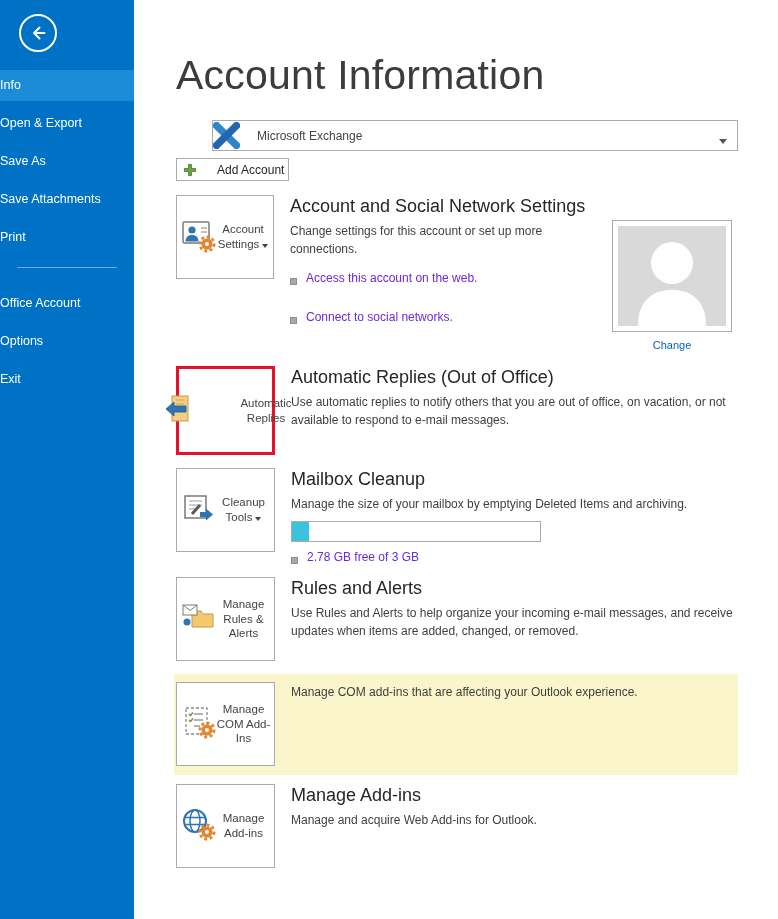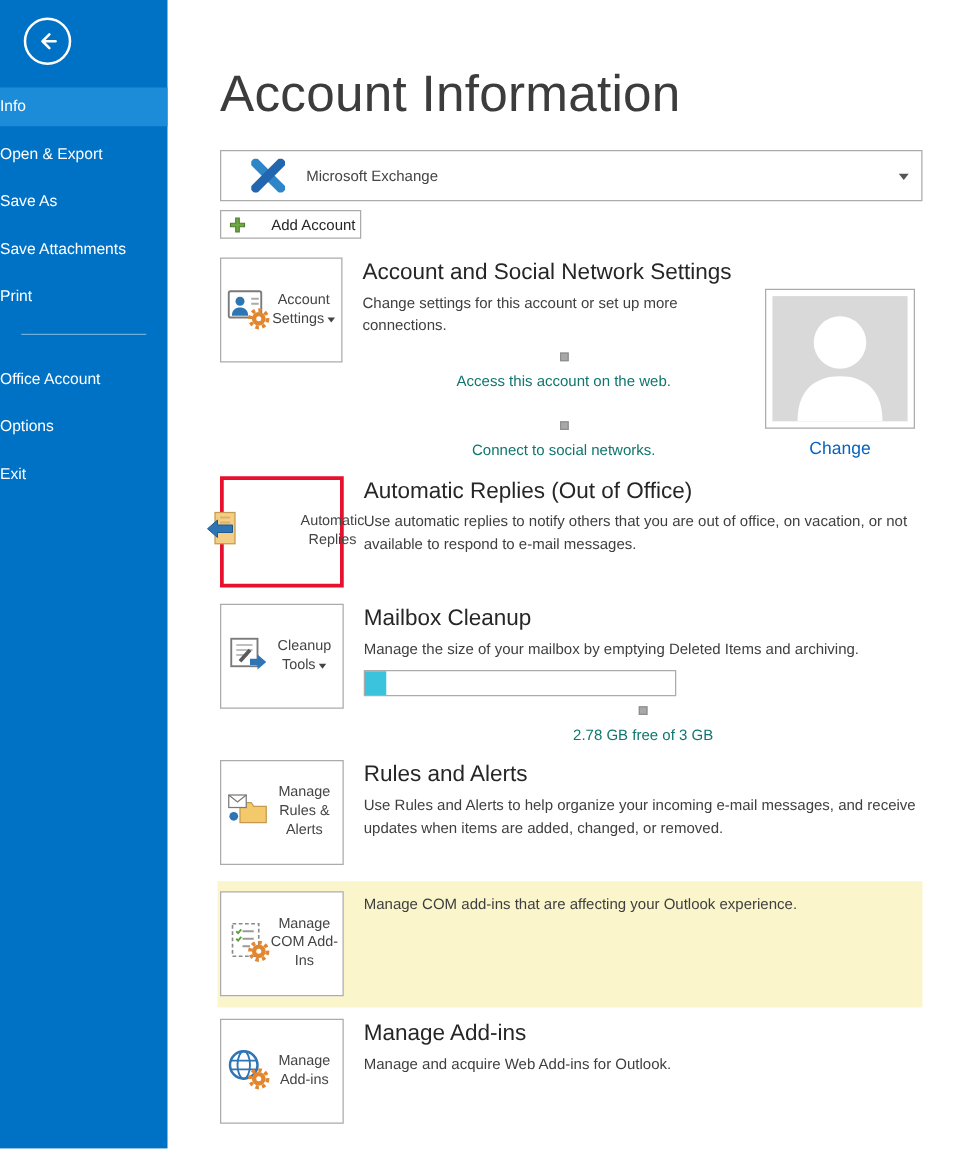--- a/index.html
+++ b/index.html
@@ -14,22 +14,22 @@
   .nav { position:absolute; top:70px; left:0; right:0; }
   .nav-item { height:31px; line-height:31px; font-size:12.5px; color:#fff;
               cursor:pointer; margin-bottom:7px; white-space:nowrap; }
   .nav-item.selected { background:#1C8BD8; }
   .side-divider { border:0; border-top:1px solid #6FAEDC; margin:14px 17px 20px 17px; }
 
   
   .main { position:absolute; left:134px; top:0; width:644px; height:100%; padding:0 40px 10px 42px; overflow:hidden; }
   .page-title { margin-top:52px; font-size:41px; font-weight:300; color:#3C3C3C; letter-spacing:0.2px; }
 
-  .acct-selector { margin-top:21px; height:41px; border:1px solid #ABABAB; background:#fff;
-                   display:flex; align-items:center; padding:0 12px 0 24px; position:relative; cursor:pointer; }
+  .acct-selector { margin-top:21px; height:31px; border:1px solid #ABABAB; background:#fff;
+                   display:flex; align-items:center; padding:0 12px 0 0; position:relative; cursor:pointer;margin-left:36px; }
   .acct-selector .sel-label { font-size:12px; color:#444; margin-left:17px; }
   .sel-caret { position:absolute; right:10px; top:18px; width:0; height:0;
                border-left:4px solid transparent; border-right:4px solid transparent; border-top:5px solid #555; }
 
   .add-account { margin-top:7px; display:inline-flex; align-items:center; gap:20px; height:23px;
                  border:1px solid #ABABAB; background:#fff; padding:0 4px 0 6px; font-size:12px;
                  color:#262626; cursor:pointer; font-family:inherit; }
 
   .sections { margin-top:14px; }
   .row { display:flex; align-items:flex-start; gap:16px; margin-bottom:13px; }
@@ -44,23 +44,23 @@
 
   .content { flex:1; padding-top:1px; }
   .sec-title { font-size:18px; font-weight:400; color:#262626; margin-bottom:5px; }
   .sec-desc { font-size:12px; color:#3F3F3F; line-height:1.5; }
 
   .split { display:flex; }
   .text-col { width:322px; }
   .photo-col { margin-left:auto; margin-right:6px; margin-top:24px; text-align:center; width:120px; }
   .photo-box { width:120px; height:112px; border:1px solid #ABABAB; background:#fff; padding:5px; }
   .photo-inner { width:100%; height:100%; background:#D9D9D9; display:block; }
-  .change-link { display:inline-block; margin-top:7px; font-size:14px; color:#0563C1; text-decoration:none; cursor:pointer; }
-
-  .bullet { display:flex; align-items:center; gap:9px; margin-top:13px; font-size:12px; color:#0f766e;flex-direction:column; }
+  .change-link { display:inline-block; margin-top:7px; font-size:11px; color:#0563C1; text-decoration:none; cursor:pointer; }
+
+  .bullet { display:flex; align-items:flex-end; gap:9px; margin-top:13px; font-size:12px; color:#6d28d9; }
   .bullet + .bullet { margin-top:25px; }
   .bullet-sq { width:7px; height:7px; background:#A8A8A8; border:1px solid #8F8F8F; flex:0 0 auto; }
 
   .usage-bar { margin-top:8px; width:250px; height:21px; border:1px solid #ABABAB; background:#fff; }
   .usage-fill { height:100%; background:#3BC3DD; width:0; }
   .storage-row { margin-top:8px; }
 
   .highlight-band { background:#FBF5CC; padding:8px 8px 9px 2px; margin:0 0 9px -2px; }
   .highlight-band .row { margin-bottom:0; }
 

